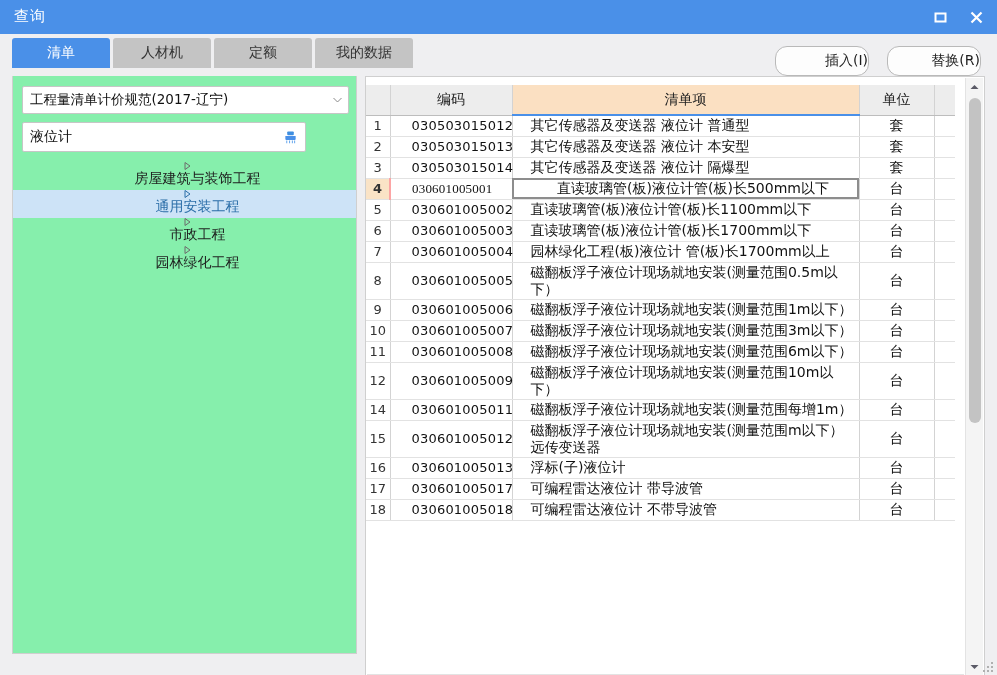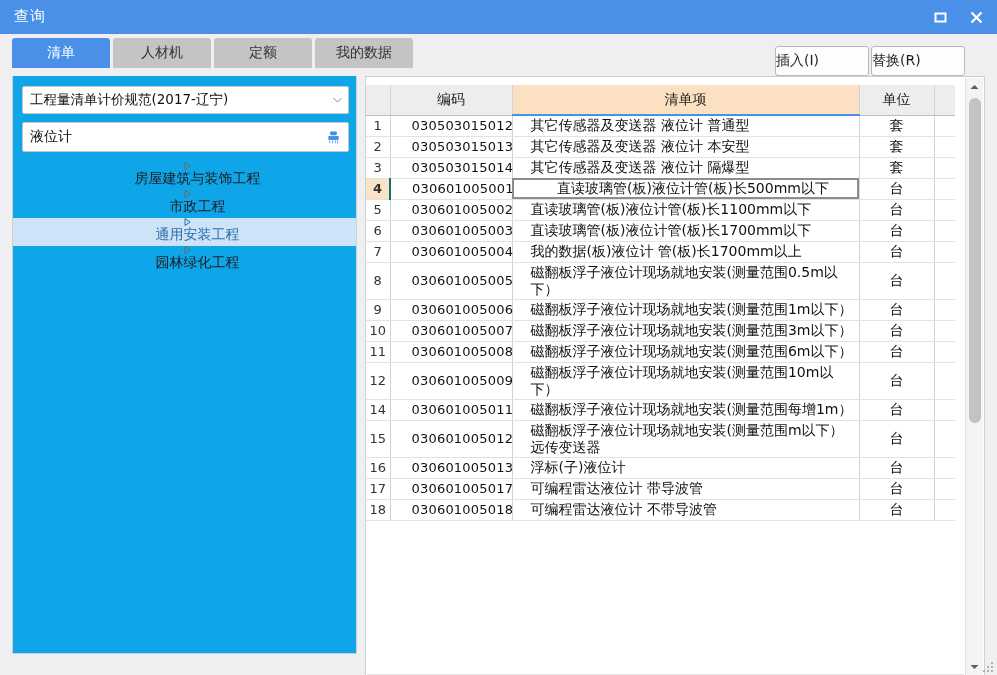--- a/index.html
+++ b/index.html
@@ -44,43 +44,43 @@
     height:30px;min-width:98px;padding:0 12px;
     display:flex;align-items:center;justify-content:center;
     background:#c4c4c4;color:#333;font-size:14px;
     border-top-left-radius:3px;border-top-right-radius:3px;
     margin-right:3px;cursor:pointer;box-sizing:border-box;
   }
   .tab.active{background:#4a90e8;color:#ffffff;}
   
   .topbtn{
     position:absolute;top:12px;height:30px;width:94px;
-    background:#fdfdfd;border:1px solid #b9b9b9;border-radius:3px;
-    display:flex;align-items:center;justify-content:flex-start;
+    background:#fdfdfd;border:1px solid #b9b9b9;border-radius:12px;
+    display:flex;align-items:center;justify-content:flex-end;
     font-size:14px;color:#1d1d1d;cursor:pointer;box-sizing:border-box;
   }
   #btn-insert{right:128px;}
-  #btn-replace{right:32px;}
+  #btn-replace{right:16px;}
   
   .leftpanel{
     position:absolute;left:12px;top:42px;width:345px;height:578px;
-    background:#0ea5e9;border:1px solid #cfcfcf;border-top:none;
+    background:#86efac;border:1px solid #cfcfcf;border-top:none;
     box-sizing:border-box;
   }
   .combo{
     position:absolute;left:9px;top:10px;width:327px;height:28px;
     background:#ffffff;border:1px solid #c6c6c6;border-radius:2px;
     box-sizing:border-box;display:flex;align-items:center;cursor:pointer;
   }
   .combo-text{padding-left:7px;font-size:13.5px;color:#111;flex:1;
     white-space:nowrap;overflow:hidden;text-overflow:ellipsis;}
   .combo-arrow{width:22px;display:flex;align-items:center;justify-content:center;
     color:#7a7a7a;font-size:9px;}
   .searchbox{
-    position:absolute;left:9px;top:46px;width:327px;height:30px;
+    position:absolute;left:9px;top:46px;width:284px;height:30px;
     background:#ffffff;border:1px solid #c6c6c6;border-radius:2px;
     box-sizing:border-box;display:flex;align-items:center;
   }
   .searchbox input{
     flex:1;border:none;outline:none;background:transparent;
     padding-left:7px;font-size:14px;color:#111;
     font-family:"DejaVu Sans","Liberation Sans",sans-serif;
   }
   .clear-icon{width:30px;display:flex;align-items:center;justify-content:center;cursor:pointer;}
   .tree{position:absolute;left:0;top:86px;width:343px;}
@@ -120,21 +120,21 @@
   col.c-code{width:122px;}
   col.c-item{width:347px;}
   col.c-unit{width:75px;}
   col.c-pad{width:21px;}
   td.c-num{text-align:center;font-size:13px;color:#333;background:#ffffff;}
   td.c-code{font-size:13px;color:#111;padding-left:21px;letter-spacing:0.2px;}
   td.c-item{font-size:14px;color:#111;padding-left:18px;padding-right:3px;line-height:17px;}
   td.c-unit{text-align:center;font-size:14px;color:#111;}
   td.c-pad{background:#ffffff;border-right:none;}
   tr.r-sel td.c-num{background:#fae3c6;font-weight:bold;}
-  tr.r-sel td.c-code{border-left:2px solid #0f766e;}
+  tr.r-sel td.c-code{border-left:2px solid #fca5a5;font-family:Liberation Serif, serif;}
   tr.r-sel td.c-item{outline:2px solid #8d8d8d;outline-offset:-2px;text-align:center;}
   
   .vscroll{
     position:absolute;right:1px;top:1px;width:18px;height:597px;
     background:#f4f4f4;border-left:1px solid #e3e3e3;box-sizing:border-box;
   }
   .vs-arrow{
     position:absolute;left:0;width:17px;height:17px;
     display:flex;align-items:center;justify-content:center;cursor:pointer;
   }
@@ -224,35 +224,35 @@
 
       <div class="tree">
         <div class="tree-item">
           <span class="tree-arrow">
             <svg width="7" height="8" viewBox="0 0 7 8">
                 <path d="M1 0.5 L6 4 L1 7.5 Z" fill="none" stroke="#6c6c6c" stroke-width="1"></path>
               </svg>
           </span>
           <span class="tree-label">房屋建筑与装饰工程</span>
         </div>
+        <div class="tree-item selected">
+          <span class="tree-arrow">
+            <svg width="7" height="8" viewBox="0 0 7 8">
+                <path d="M1 0.5 L6 4 L1 7.5 Z" fill="none" stroke="#2b6ea8" stroke-width="1"></path>
+              </svg>
+          </span>
+          <span class="tree-label">通用安装工程</span>
+        </div>
         <div class="tree-item">
           <span class="tree-arrow">
             <svg width="7" height="8" viewBox="0 0 7 8">
                 <path d="M1 0.5 L6 4 L1 7.5 Z" fill="none" stroke="#6c6c6c" stroke-width="1"></path>
               </svg>
           </span>
           <span class="tree-label">市政工程</span>
-        </div>
-        <div class="tree-item selected">
-          <span class="tree-arrow">
-            <svg width="7" height="8" viewBox="0 0 7 8">
-                <path d="M1 0.5 L6 4 L1 7.5 Z" fill="none" stroke="#2b6ea8" stroke-width="1"></path>
-              </svg>
-          </span>
-          <span class="tree-label">通用安装工程</span>
         </div>
         <div class="tree-item">
           <span class="tree-arrow">
             <svg width="7" height="8" viewBox="0 0 7 8">
                 <path d="M1 0.5 L6 4 L1 7.5 Z" fill="none" stroke="#6c6c6c" stroke-width="1"></path>
               </svg>
           </span>
           <span class="tree-label">园林绿化工程</span>
         </div>
       </div>
@@ -317,21 +317,21 @@
               <tr>
                 <td class="c-num">6</td>
                 <td class="c-code">030601005003</td>
                 <td class="c-item">直读玻璃管(板)液位计管(板)长1700mm以下</td>
                 <td class="c-unit">台</td>
                 <td class="c-pad"></td>
               </tr>
               <tr>
                 <td class="c-num">7</td>
                 <td class="c-code">030601005004</td>
-                <td class="c-item">我的数据(板)液位计 管(板)长1700mm以上</td>
+                <td class="c-item">园林绿化工程(板)液位计 管(板)长1700mm以上</td>
                 <td class="c-unit">台</td>
                 <td class="c-pad"></td>
               </tr>
               <tr>
                 <td class="c-num">8</td>
                 <td class="c-code">030601005005</td>
                 <td class="c-item">磁翻板浮子液位计现场就地安装(测量范围0.5m以下）</td>
                 <td class="c-unit">台</td>
                 <td class="c-pad"></td>
               </tr>

